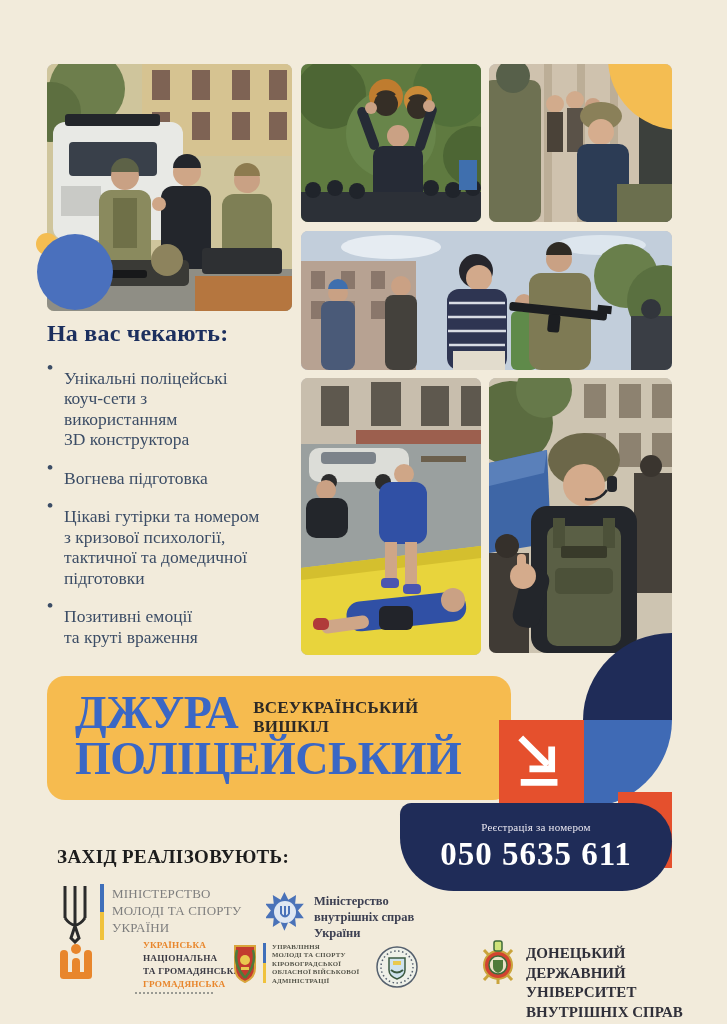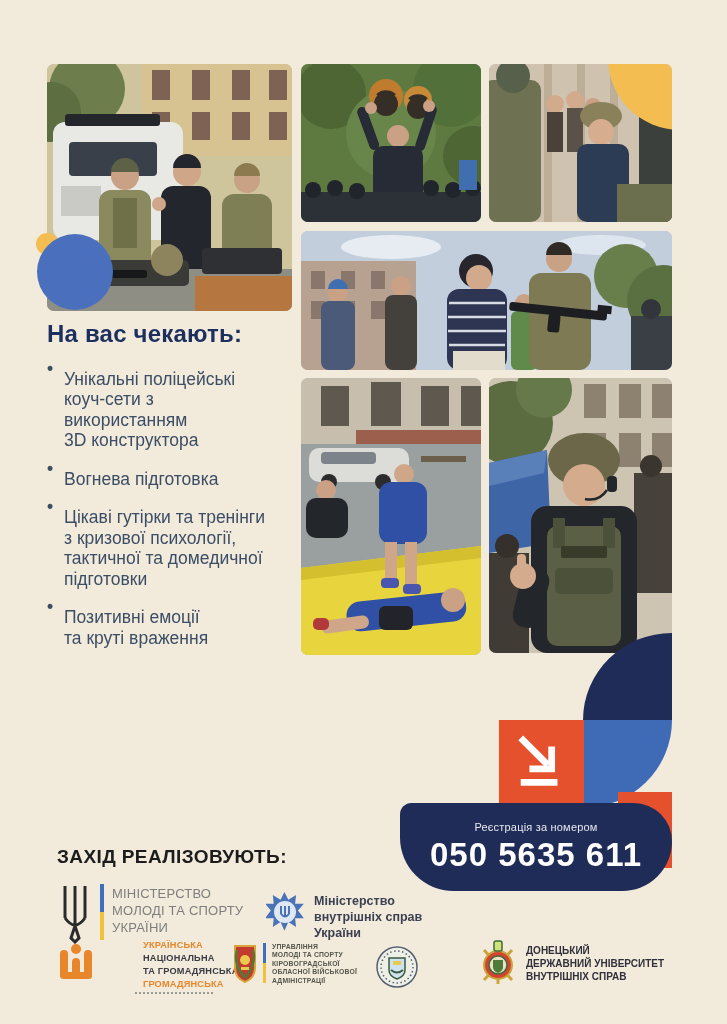--- a/index.html
+++ b/index.html
@@ -1,19 +1,19 @@
 <!DOCTYPE html>
 <html><head>
 <meta charset="utf-8">
 <style>
   html,body{margin:0;padding:0;background:#e7e0d0;}
   .poster{
     position:relative;width:727px;height:1024px;margin:0 auto;
     background:#f2ebdb;overflow:hidden;
-    font-family:Liberation Sans, sans-serif;
+    font-family:Liberation Serif, serif;
   }
   .abs{position:absolute;}
   
   .photo{position:absolute;border-radius:7px;overflow:hidden;z-index:1;background:#bbb;}
   .photo svg{display:block;width:100%;height:100%;}
   #photo-police-team{left:47px;top:64px;width:245px;height:247px;}
   #photo-kettlebell{left:301px;top:64px;width:180px;height:158px;}
   #photo-helmet{left:489px;top:64px;width:183px;height:158px;}
   #photo-rifle{left:301px;top:231px;width:371px;height:139px;}
   #photo-sambo{left:301px;top:378px;width:180px;height:277px;}
@@ -63,21 +63,21 @@
   #logo-unci{left:58px;top:938px;gap:41px;}
   #logo-unci .logo-text{margin:2px 0 0 8px;font-size:9.2px;font-weight:800;line-height:1.18;letter-spacing:0.2px;}
   .unci-orange{color:#e8862c;}
   .unci-dark{color:#3a3a44;}
   .unci-tagline{width:78px;border-top:2px dotted #9a9a93;margin-top:3px;height:0;}
   #logo-kirovohrad{left:231px;top:942px;}
   #logo-kirovohrad .sep-bar{width:3px;height:40px;margin:1px 0 0 4px;}
   #logo-kirovohrad .logo-text{margin:1px 0 0 6px;font-size:6.8px;font-weight:700;color:#55554a;line-height:1.25;letter-spacing:0.2px;}
   #logo-seal{left:375px;top:940px;}
   #logo-donetsk{left:479px;top:940px;}
-  #logo-donetsk .logo-text{margin:4px 0 0 9px;font-size:10px;font-weight:800;color:#30303a;line-height:1.3;}
+  #logo-donetsk .logo-text{margin:4px 0 0 9px;font-size:15px;font-weight:800;color:#30303a;line-height:1.3;}
 </style>
 </head>
 <body>
 
 <div class="poster">
 
   <div class="photo" id="photo-police-team">
     <svg viewBox="0 0 245 247" preserveAspectRatio="none">
       <rect width="245" height="247" fill="#cfc59c"></rect>
       <rect x="95" width="150" height="92" fill="#d6c391"></rect>
@@ -299,31 +299,39 @@
     <div class="exp-item">
         <span class="exp-text">Унікальні поліцейські
 коуч-сети з
 використанням
 3D конструктора</span>
       </div>
     <div class="exp-item">
         <span class="exp-text">Вогнева підготовка</span>
       </div>
     <div class="exp-item">
-        <span class="exp-text">Цікаві гутірки та тренінги
+        <span class="exp-text">Цікаві гутірки та номером
 з кризової психології,
 тактичної та домедичної
 підготовки</span>
       </div>
     <div class="exp-item">
         <span class="exp-text">Позитивні емоції
 та круті враження</span>
       </div>
   </div>
 
+  <div class="abs" id="title-box">
+    <div class="title-row">
+      <div class="title-line">ДЖУРА</div>
+      <div class="subtitle">ВСЕУКРАЇНСЬКИЙ
+ВИШКІЛ</div>
+    </div>
+    <div class="title-line" id="title-line2">ПОЛІЦЕЙСЬКИЙ</div>
+  </div>
 
   <div class="abs" id="deco-quarter-navy"></div>
   <div class="abs" id="deco-quarter-blue"></div>
   <div class="abs" id="deco-orange-patch"></div>
   <div class="abs" id="arrow-box">
     <svg width="58" height="58" viewBox="0 0 60 60">
       <g stroke="#ffffff" stroke-width="7" fill="none">
         <path d="M8,4 L36,32"></path>
         <path d="M40,13 L40,36 L17,36"></path>
         <path d="M8,50 L46,50"></path>

